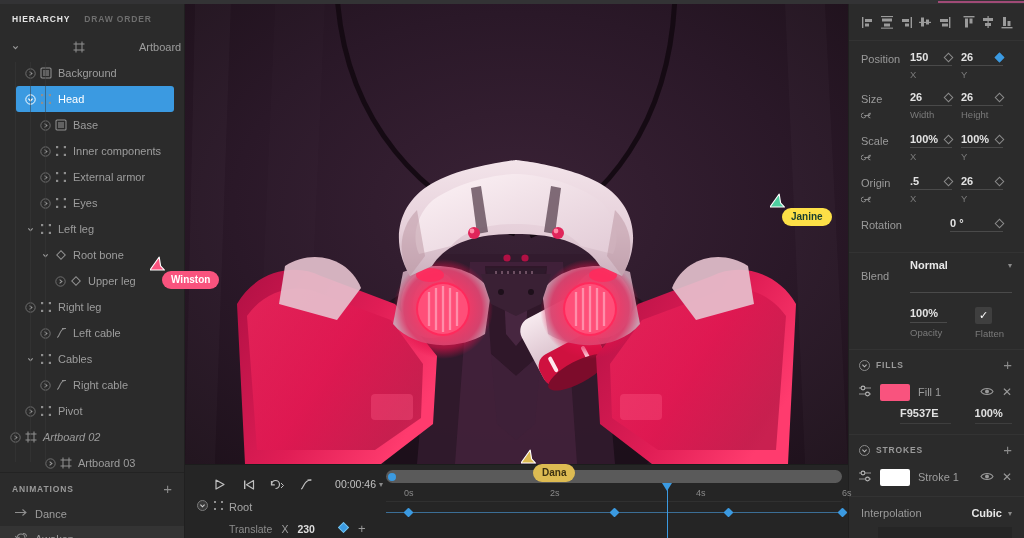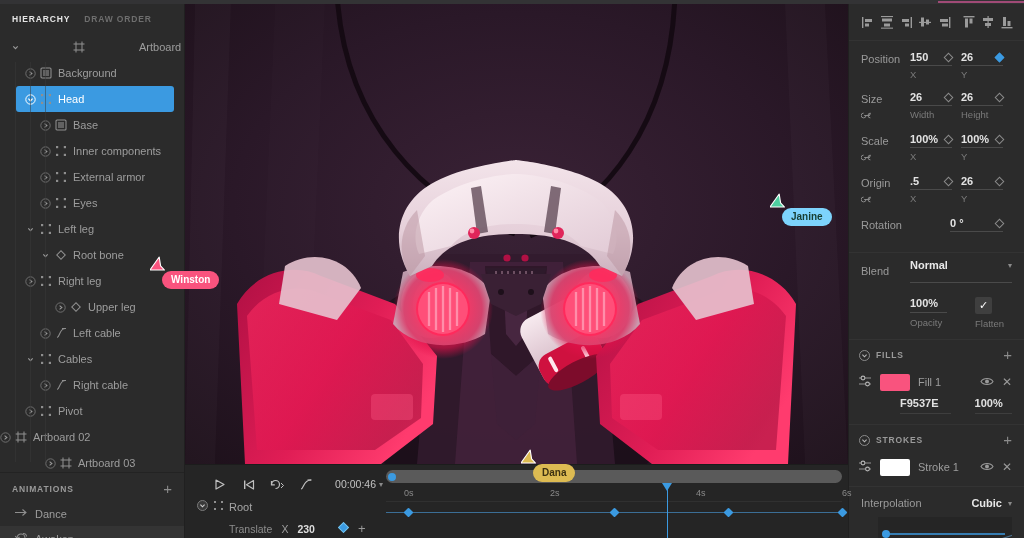--- a/index.html
+++ b/index.html
@@ -72,21 +72,21 @@
   .prop-label .sub { display:block; margin-top:5px; }
   .fieldgrp { width:53px; margin-right:9px; }
   .field-line { display:flex; align-items:center; border-bottom:1px solid #4a4a4a; padding-bottom:2px; }
   .field-val { flex:1; font-size:11px; color:#e3e3e3; font-weight:bold; }
   .field-sub { font-size:9.5px; color:#7a7a7a; margin-top:3px; display:block;}
   .diamond { width:7px; height:7px; border:1px solid #8a8a8a; transform:rotate(45deg); margin-left:4px; flex:0 0 7px;}
   .diamond.on { border-color:#3b9ae1; background:#3b9ae1; }
 
   .blend-row { display:flex; align-items:center; padding:6px 12px 4px 12px; }
   .blend-lbl { width:49px; font-size:11px; color:#9a9a9a; }
-  .blend-sel { flex:1; display:flex; align-items:center; justify-content:space-between; border-bottom:1px solid #4a4a4a; padding-bottom:11px;}
+  .blend-sel { flex:1; display:flex; align-items:center; justify-content:space-between; border-bottom:1px solid #4a4a4a; padding-bottom:21px;}
   .blend-val { font-size:11px; color:#e8e8e8; font-weight:bold; }
   .caret { color:#8a8a8a; font-size:8px; }
 
   .opa-row { display:flex; padding: 10px 12px 10px 61px; gap:28px; }
   .opa-item { width:52px; }
   .opa-val { font-size:11px; color:#e3e3e3; font-weight:bold; border-bottom:1px solid #4a4a4a; padding-bottom:3px; }
   .opa-sub { font-size:9.5px; color:#7a7a7a; margin-top:4px; display:block; }
   .chk { width:17px; height:17px; background:#3f3f3f; border-radius:2px; display:flex; align-items:center; justify-content:center; color:#fff; font-size:11px;}
 
   .sec-head { display:flex; align-items:center; padding:9px 12px 8px 9px; }
@@ -129,21 +129,21 @@
   .keyline { position:absolute; left:0; right:0; top:10px; height:1px; background:#3b6e96; }
   .key { position:absolute; width:7px; height:7px; background:#3b9ae1; transform:rotate(45deg); top:6.5px; border-radius:1px;}
   .playhead { position:absolute; top:19px; bottom:0; width:1px; background:#3b9ae1; }
   .playhead-tri { position:absolute; top:-1px; left:-5px; width:0;height:0; border-left:5.5px solid transparent; border-right:5.5px solid transparent; border-top:8px solid #3b9ae1;}
 
   
   .cursor { position:absolute; z-index:50; pointer-events:none; }
   .cursor-arrow { display:block; }
   .cursor-tag { position:absolute; white-space:nowrap; font-size:10px; font-weight:bold; border-radius:9px; padding:3px 9px 4px 9px; }
   .tag-pink { background:#f9537e; color:#ffffff; }
-  .tag-green { background:#7dd3fc; color:#173d30; }
+  .tag-green { background:#fde047; color:#173d30; }
   .tag-gold { background:#ddbb52; color:#3d3212; }
 </style>
 </head>
 <body>
 
 <div class="app">
 
   <div class="top-edge">
     <div class="top-edge-accent"></div>
   </div>
@@ -302,53 +302,53 @@
               <path d="M3.3 4.4 L5.5 6.7 L7.7 4.4" fill="none" stroke="#9a9a9a" stroke-width="1.15"></path>
             </svg>
           </span>
           <span class="tw-icon">
             <svg width="12" height="12" viewBox="0 0 12 12">
               <rect x="3" y="3" width="6" height="6" transform="rotate(45 6 6)" stroke="#8f8f8f" stroke-width="1.05" fill="none"></rect>
             </svg>
           </span>
           <span class="tw-label">Root bone</span>
         </div>
+        <div class="tree-row" style="padding-left: 55px;">
+          <span class="twisty">
+            <svg width="11" height="11" viewBox="0 0 11 11">
+              <circle cx="5.5" cy="5.5" r="4.7" fill="none" stroke="#6e6e6e" stroke-width="1"></circle>
+              <path d="M4.6 3.6 L6.9 5.5 L4.6 7.4" fill="none" stroke="#9a9a9a" stroke-width="1.05"></path>
+            </svg>
+          </span>
+          <span class="tw-icon">
+            <svg width="12" height="12" viewBox="0 0 12 12">
+              <rect x="3" y="3" width="6" height="6" transform="rotate(45 6 6)" stroke="#8f8f8f" stroke-width="1.05" fill="none"></rect>
+            </svg>
+          </span>
+          <span class="tw-label">Upper leg</span>
+        </div>
         <div class="tree-row" style="padding-left: 25px;">
           <span class="twisty">
             <svg width="11" height="11" viewBox="0 0 11 11">
               <circle cx="5.5" cy="5.5" r="4.7" fill="none" stroke="#6e6e6e" stroke-width="1"></circle>
               <path d="M4.6 3.6 L6.9 5.5 L4.6 7.4" fill="none" stroke="#9a9a9a" stroke-width="1.05"></path>
             </svg>
           </span>
           <span class="tw-icon">
             <svg width="12" height="12" viewBox="0 0 12 12">
               <g fill="#8f8f8f">
                 <rect x="1" y="1" width="2.2" height="2.2"></rect>
                 <rect x="1" y="8.8" width="2.2" height="2.2"></rect>
                 <rect x="8.8" y="1" width="2.2" height="2.2"></rect>
                 <rect x="8.8" y="8.8" width="2.2" height="2.2"></rect>
               </g>
             </svg>
           </span>
           <span class="tw-label">Right leg</span>
         </div>
-        <div class="tree-row" style="padding-left: 55px;">
-          <span class="twisty">
-            <svg width="11" height="11" viewBox="0 0 11 11">
-              <circle cx="5.5" cy="5.5" r="4.7" fill="none" stroke="#6e6e6e" stroke-width="1"></circle>
-              <path d="M4.6 3.6 L6.9 5.5 L4.6 7.4" fill="none" stroke="#9a9a9a" stroke-width="1.05"></path>
-            </svg>
-          </span>
-          <span class="tw-icon">
-            <svg width="12" height="12" viewBox="0 0 12 12">
-              <rect x="3" y="3" width="6" height="6" transform="rotate(45 6 6)" stroke="#8f8f8f" stroke-width="1.05" fill="none"></rect>
-            </svg>
-          </span>
-          <span class="tw-label">Upper leg</span>
-        </div>
         <div class="tree-row" style="padding-left: 40px;">
           <span class="twisty">
             <svg width="11" height="11" viewBox="0 0 11 11">
               <circle cx="5.5" cy="5.5" r="4.7" fill="none" stroke="#6e6e6e" stroke-width="1"></circle>
               <path d="M4.6 3.6 L6.9 5.5 L4.6 7.4" fill="none" stroke="#9a9a9a" stroke-width="1.05"></path>
             </svg>
           </span>
           <span class="tw-icon">
             <svg width="12" height="12" viewBox="0 0 12 12">
               <path d="M2 10.5 C 5 10.5, 4 1.5, 10.5 1.5" stroke="#8f8f8f" stroke-width="1.05" fill="none"></path>
@@ -402,21 +402,21 @@
               <g fill="#8f8f8f">
                 <rect x="1" y="1" width="2.2" height="2.2"></rect>
                 <rect x="1" y="8.8" width="2.2" height="2.2"></rect>
                 <rect x="8.8" y="1" width="2.2" height="2.2"></rect>
                 <rect x="8.8" y="8.8" width="2.2" height="2.2"></rect>
               </g>
             </svg>
           </span>
           <span class="tw-label">Pivot</span>
         </div>
-        <div class="tree-row" style="">
+        <div class="tree-row" style="padding-left: 10px; font-style: italic;">
           <span class="twisty">
             <svg width="11" height="11" viewBox="0 0 11 11">
               <circle cx="5.5" cy="5.5" r="4.7" fill="none" stroke="#6e6e6e" stroke-width="1"></circle>
               <path d="M4.6 3.6 L6.9 5.5 L4.6 7.4" fill="none" stroke="#9a9a9a" stroke-width="1.05"></path>
             </svg>
           </span>
           <span class="tw-icon">
             <svg width="12" height="12" viewBox="0 0 12 12">
               <g stroke="#8f8f8f" stroke-width="1.05" fill="none">
                 <line x1="3" y1="0.5" x2="3" y2="11.5"></line>

